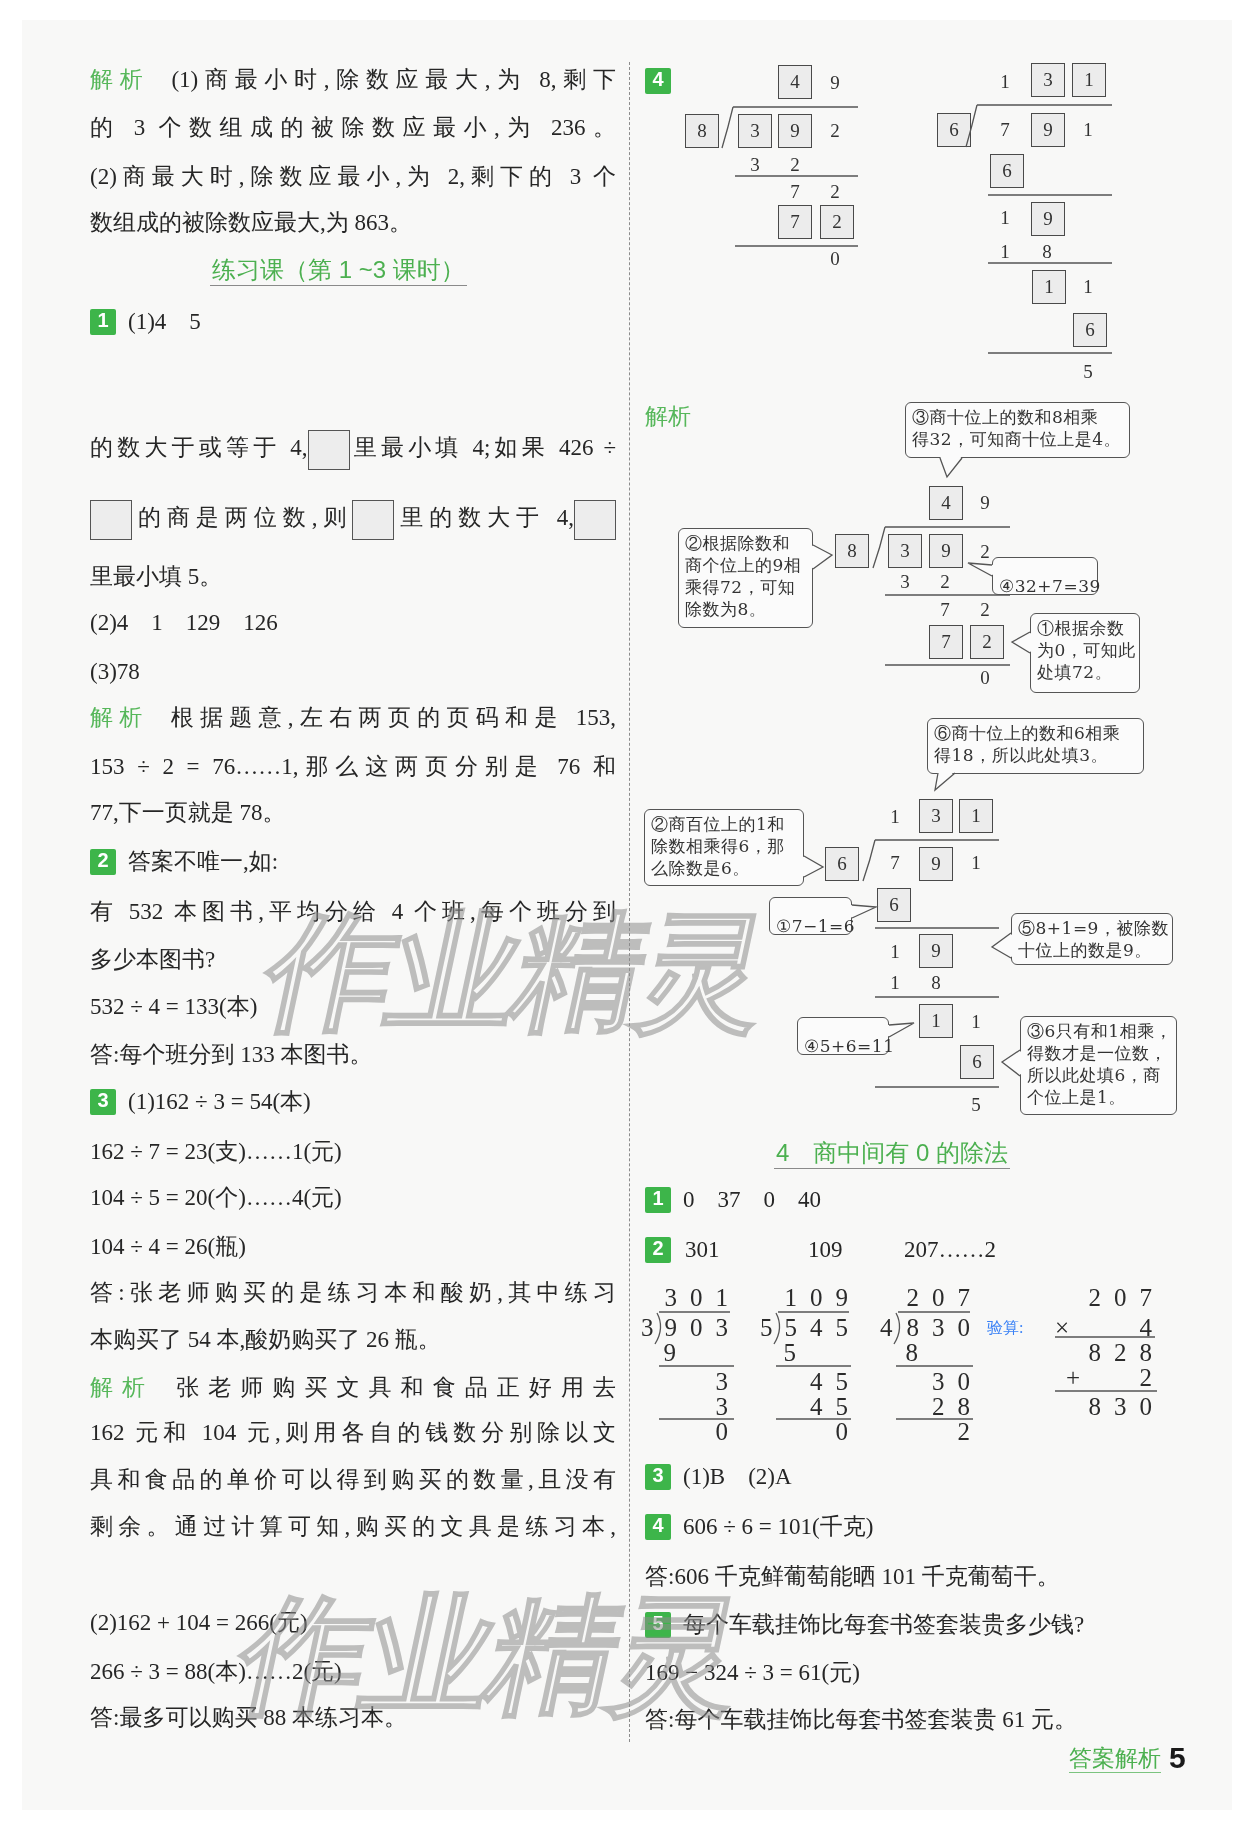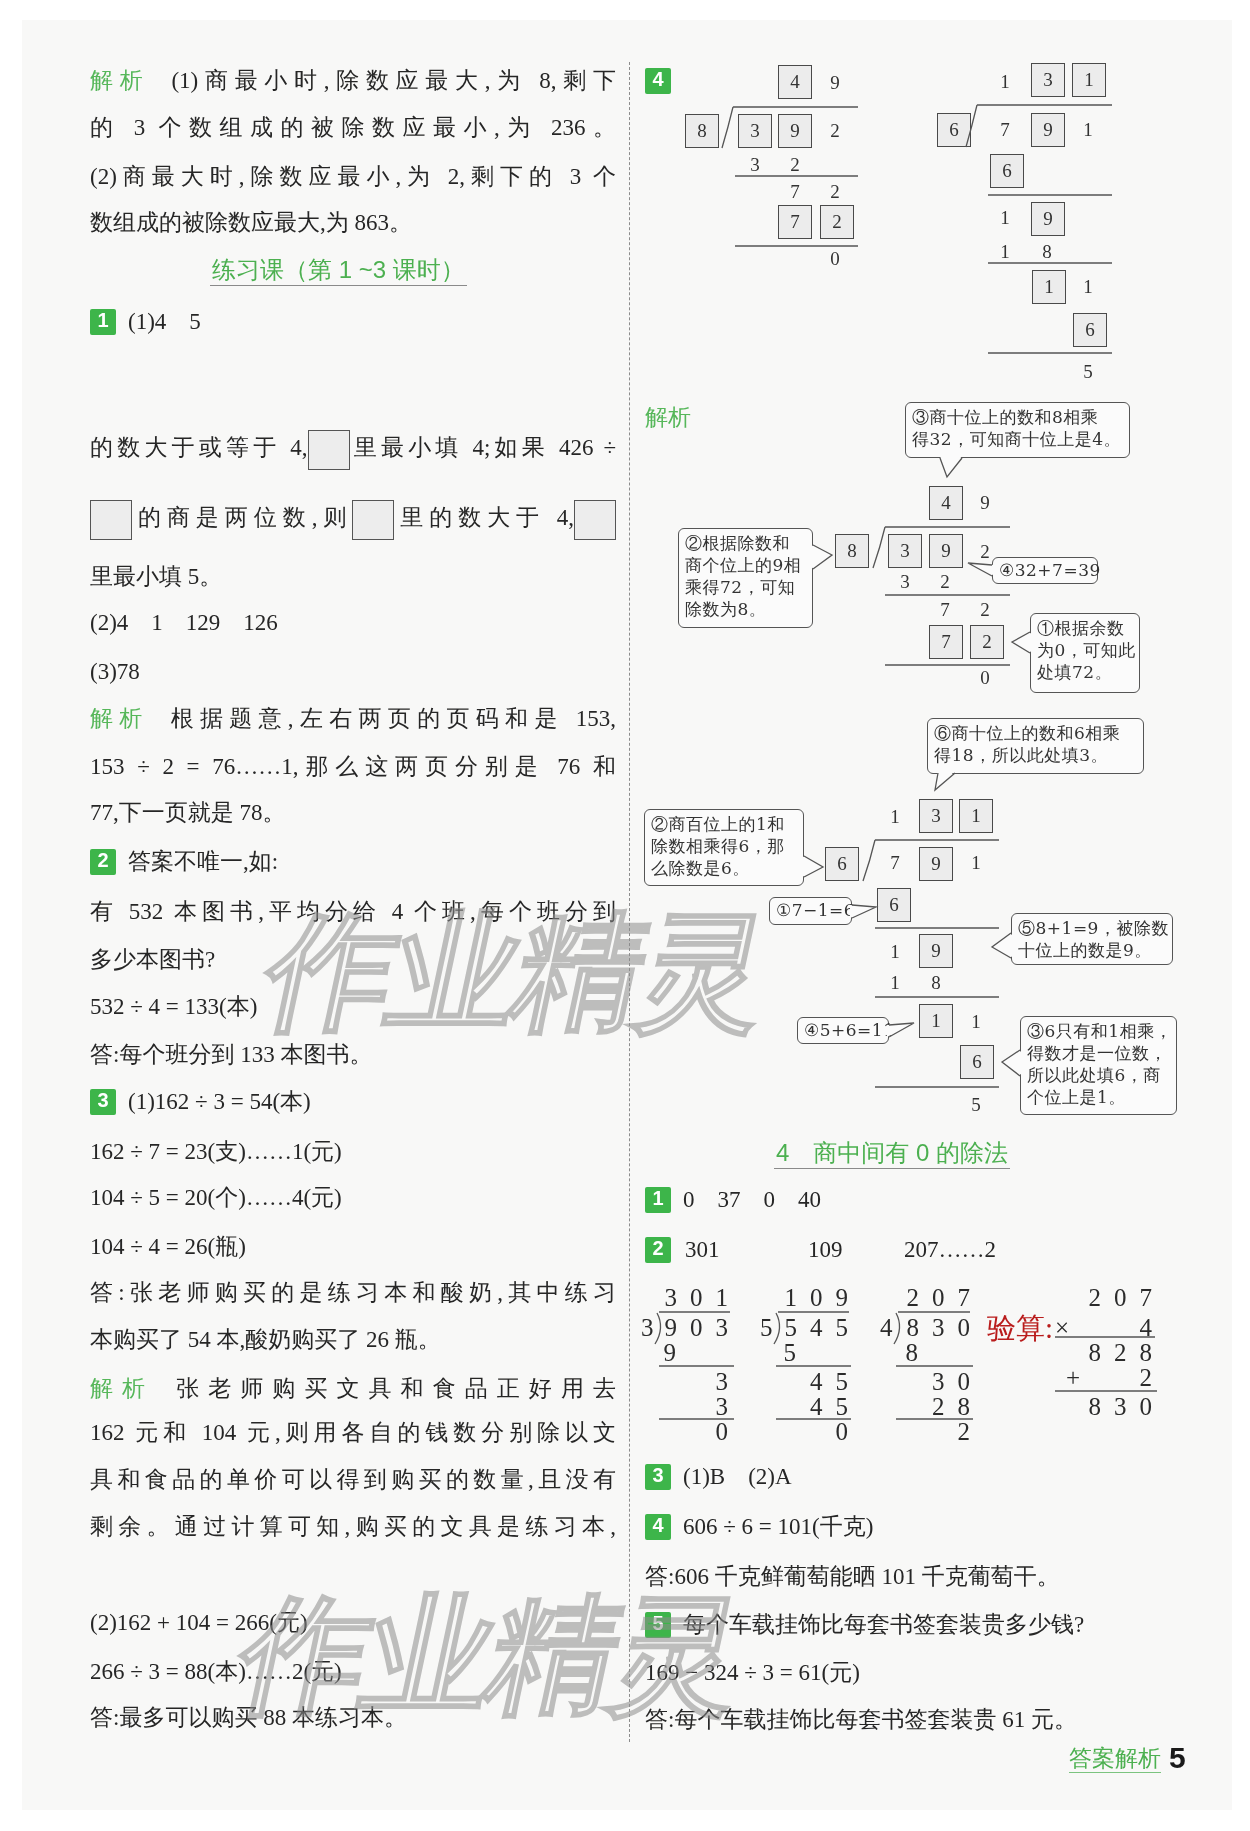--- a/index.html
+++ b/index.html
@@ -5,40 +5,40 @@
   body{margin:0;background:#fff}
   #page{position:relative;width:1250px;height:1831px;overflow:hidden;background:#fff;
         font-family:"Liberation Serif","DejaVu Serif",serif;color:#262626}
   .sheet{position:absolute;left:22px;top:20px;width:1210px;height:1790px;background:#f8f8f7}
   .divider{position:absolute;left:629px;top:62px;height:1680px;border-left:1px dashed #8c8c8c}
   .ln{position:absolute;height:34px;line-height:34px;font-size:23px;white-space:nowrap;color:#262626}
   .ln.tall{height:42px;line-height:42px}
   .L{left:90px;width:526px}
   .R{left:645px;width:525px}
   .j{text-align:justify;text-align-last:justify;white-space:normal}
-  .lbl{color:#56b75a;font-family:Liberation Sans, sans-serif;font-size:23px;margin-right:22px}
+  .lbl{color:#56b75a;font-family:Liberation Serif, serif;font-size:23px;margin-right:22px}
   .badge{display:inline-block;width:26px;height:26px;line-height:27px;background:#3db54a;color:#fff;
          font:bold 20px "Liberation Sans","DejaVu Sans",sans-serif;text-align:center;border-radius:2px;
          vertical-align:middle;margin-right:12px;position:relative;top:-2px}
   .badge.abs{position:absolute;margin:0;top:auto}
   .ibox{display:inline-block;width:42px;height:40px;box-sizing:border-box;border:1.5px solid #555;
         background:#ededed;vertical-align:middle}
   .hdr{position:absolute;color:#4cb050;font-family:"Liberation Sans","DejaVu Sans",sans-serif;
        font-size:24px;line-height:30px;border-bottom:1.5px solid #8a8a8a;padding:0 2px;white-space:nowrap}
   .d{position:absolute;width:34px;height:26px;line-height:26px;text-align:center;font-size:19px;color:#333}
   .bx{position:absolute;width:34px;height:34px;box-sizing:border-box;border:1.4px solid #4a4a4a;
       background:#ececec;line-height:31px;text-align:center;font-size:19px;color:#333}
   .co{position:absolute;box-sizing:border-box;border:1.4px solid #555;border-radius:6px;background:#fbfbfb;
       font-size:17px;line-height:22px;padding:3px 6px;white-space:pre;color:#333;letter-spacing:.5px;
       font-family:"DejaVu Serif","Liberation Serif",serif}
-  .co.one{line-height:20px;padding:2px 6px}
+  .co.one{line-height:20px;padding:18px 6px}
   .vn{position:absolute;font-size:25px;line-height:26px;height:26px;letter-spacing:13px;text-align:right;
       white-space:nowrap;color:#2b2b2b}
   .vd{position:absolute;font-size:25px;line-height:26px;height:26px;white-space:nowrap;color:#2b2b2b}
-  .vlabel{position:absolute;font-size:29px;line-height:26px;height:26px;white-space:nowrap;color:#b91c1c}
+  .vlabel{position:absolute;font-size:16px;line-height:26px;height:26px;white-space:nowrap;color:#3b82f6}
   svg.lines{position:absolute;left:0;top:0;pointer-events:none}
   svg.lines path, svg.lines polyline{fill:none;stroke:#555;stroke-width:1.3}
   svg.lines polygon{fill:#fbfbfb;stroke:none}
   .wm{position:absolute;font-size:128px;line-height:140px;white-space:nowrap;color:transparent;
       -webkit-text-stroke:1.6px #8d8d8d;opacity:.55;transform:skewX(-12deg);pointer-events:none;
       font-family:"DejaVu Sans","Liberation Sans",sans-serif;font-weight:bold;letter-spacing:-4px}
   .footer{position:absolute;left:1069px;top:1741px;white-space:nowrap;height:34px;line-height:34px}
   .footer .fl{color:#4cb050;font-family:"Liberation Sans","DejaVu Sans",sans-serif;font-size:23px;
               border-bottom:1.5px solid #7cc47f;padding-bottom:1px}
   .footer .fn{font-family:"Liberation Sans","DejaVu Sans",sans-serif;font-weight:bold;font-size:30px;

